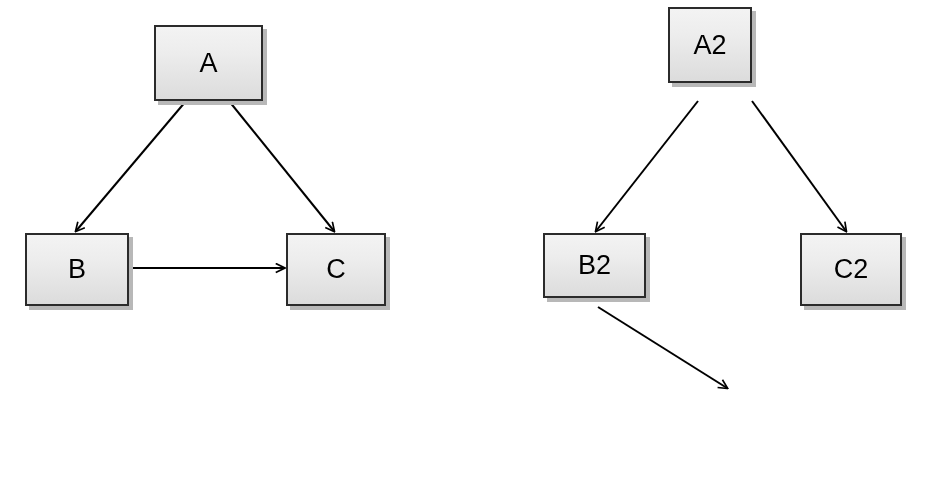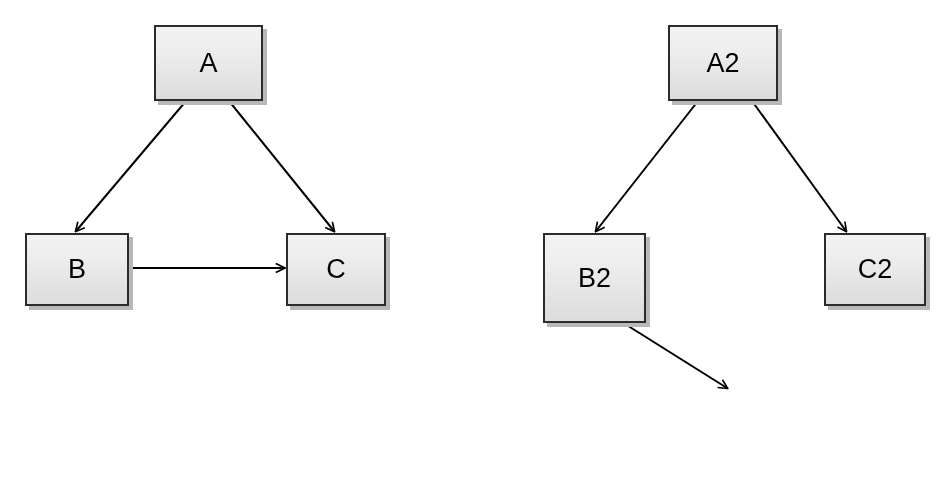--- a/index.html
+++ b/index.html
@@ -74,26 +74,26 @@
   </div>
 
   <div class="node" style="left: 25px; top: 233px; width: 104px; height: 73px;">
     <span class="node-label">B</span>
   </div>
 
   <div class="node" style="left: 286px; top: 233px; width: 100px; height: 73px;">
     <span class="node-label">C</span>
   </div>
 
-  <div class="node" style="left: 668px; top: 25px; width: 110px; height: 76px; justify-content: center;">
+  <div class="node" style="left: 668px; top: 7px; width: 84px; height: 76px; justify-content: center;">
     <span class="node-label">A2</span>
   </div>
 
-  <div class="node" style="left: 543px; top: 233px; width: 103px; height: 90px; text-align: right;">
+  <div class="node" style="left: 543px; top: 233px; width: 103px; height: 65px; text-align: right;">
     <span class="node-label">B2</span>
   </div>
 
-  <div class="node" style="left: 824px; top: 233px; width: 102px; height: 73px;">
+  <div class="node" style="left: 800px; top: 233px; width: 102px; height: 73px;">
     <span class="node-label">C2</span>
   </div>
 
 
 </div>
 
 </body></html>

